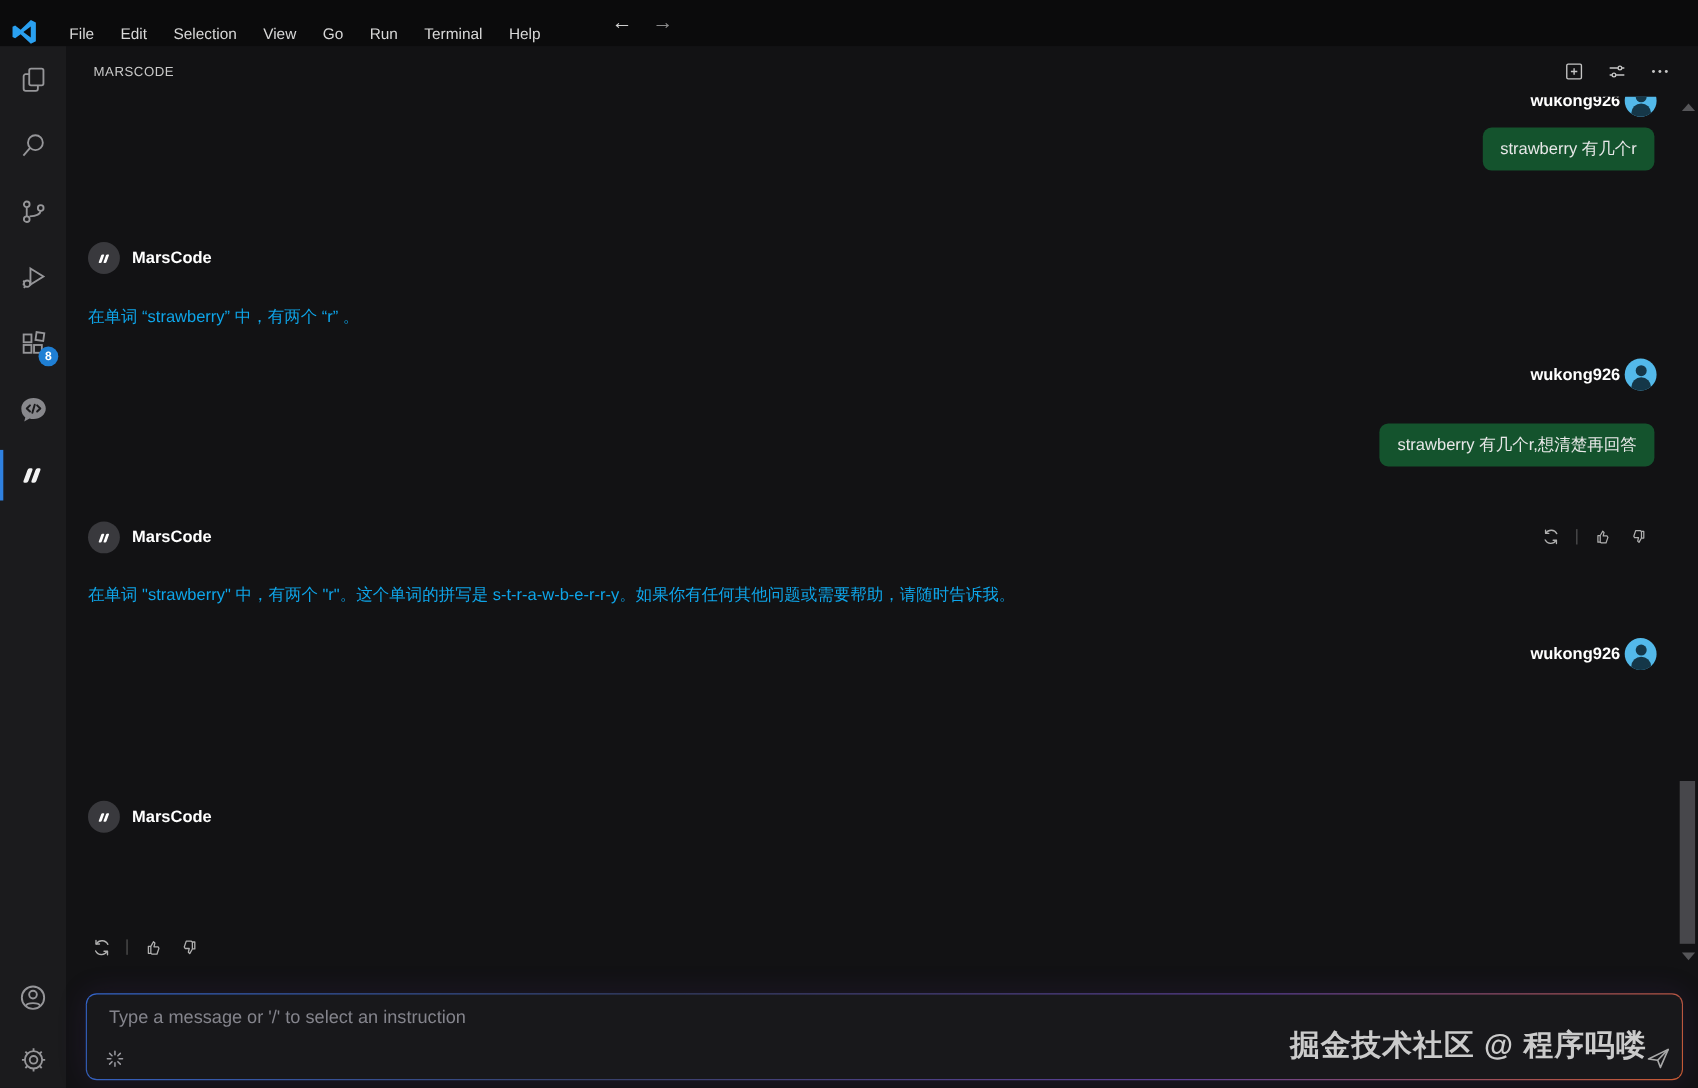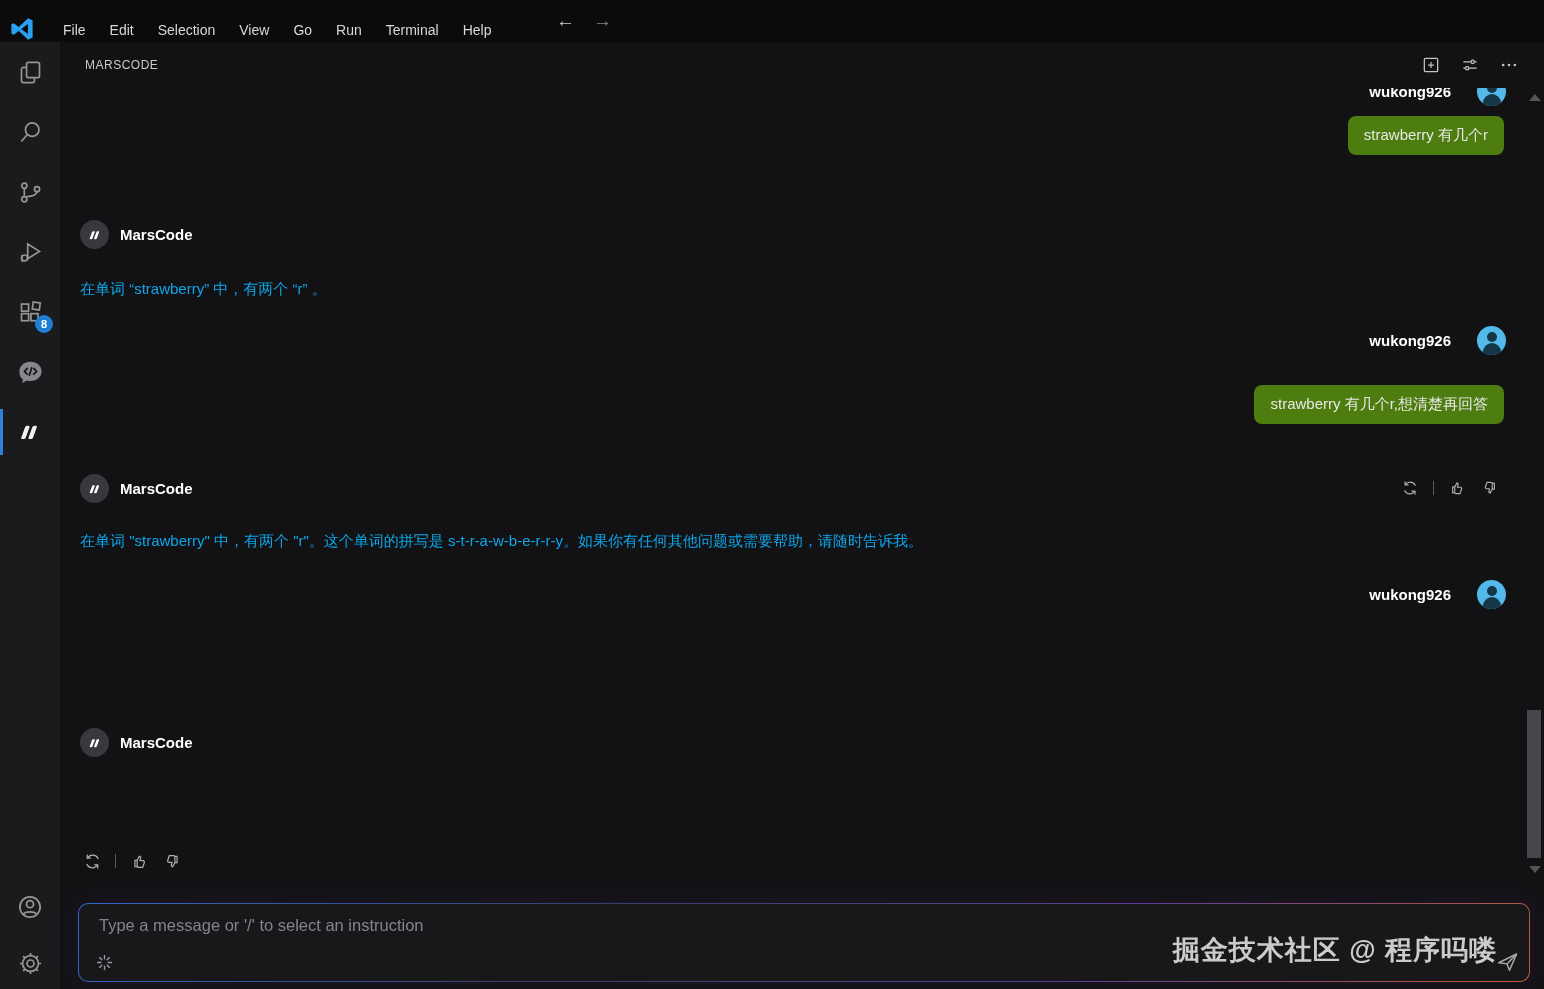--- a/index.html
+++ b/index.html
@@ -33,29 +33,29 @@
   
   .main { position:absolute; left:60px; top:42px; width:1484px; height:947px; background:#121214; }
   .panel-header { height:46px; display:flex; align-items:center; }
   .panel-title { margin-left:25px; font-size:12px; color:#c9c9c9; letter-spacing:.5px; }
   .header-actions { margin-left:auto; margin-right:24px; display:flex; gap:17px; align-items:center; color:#c5c5c5; }
   .header-actions .hbtn { width:22px; height:22px; display:flex; align-items:center; justify-content:center; }
 
   
   .chat { position:absolute; left:0; top:46px; width:1462px; bottom:0; overflow:hidden; }
   .u-row { position:absolute; left:0; width:100%; display:flex; justify-content:flex-end; align-items:center;
-    gap:26px; padding-right:16px; }
+    gap:4px; padding-right:16px; }
   .u-name { font-size:15px; font-weight:700; color:#fff; }
   .avatar-user { width:29px; height:29px; border-radius:50%; background:#53b9ea; position:relative; overflow:hidden; flex:0 0 auto; }
   .avatar-user::before { content:''; position:absolute; left:50%; top:6px; transform:translateX(-50%);
     width:10px; height:10px; border-radius:50%; background:#153748; }
   .avatar-user::after { content:''; position:absolute; left:50%; top:17px; transform:translateX(-50%);
     width:18px; height:12px; border-radius:9px 9px 0 0; background:#153748; }
   .u-bubble-row { position:absolute; left:0; width:100%; display:flex; justify-content:flex-end; padding-right:18px; }
-  .u-bubble { background:#4d7c0f; color:#e8e8e8; font-size:15px; padding:10px 16px; border-radius:8px; }
+  .u-bubble { background:#14532d; color:#e8e8e8; font-size:15px; padding:10px 16px; border-radius:8px; }
 
   .a-header { position:absolute; left:20px; display:flex; align-items:center; gap:11px; }
   .avatar-bot { width:29px; height:29px; border-radius:50%; background:#39393d; display:flex;
     align-items:center; justify-content:center; flex:0 0 auto; }
   .a-name { font-size:15px; font-weight:700; color:#fff; }
   .a-text { position:absolute; left:20px; width:1404px; font-size:15px; line-height:1.75; color:#0ea5e9; }
   .msg-actions { display:flex; align-items:center; gap:13px; color:#b0b0b0; }
   .msg-actions .divider { width:1px; height:14px; background:#5a5a5a; }
   .msg-actions .abtn { width:20px; height:20px; display:flex; align-items:center; justify-content:center; }
   .actions-hdr { position:absolute; right:22px; }

